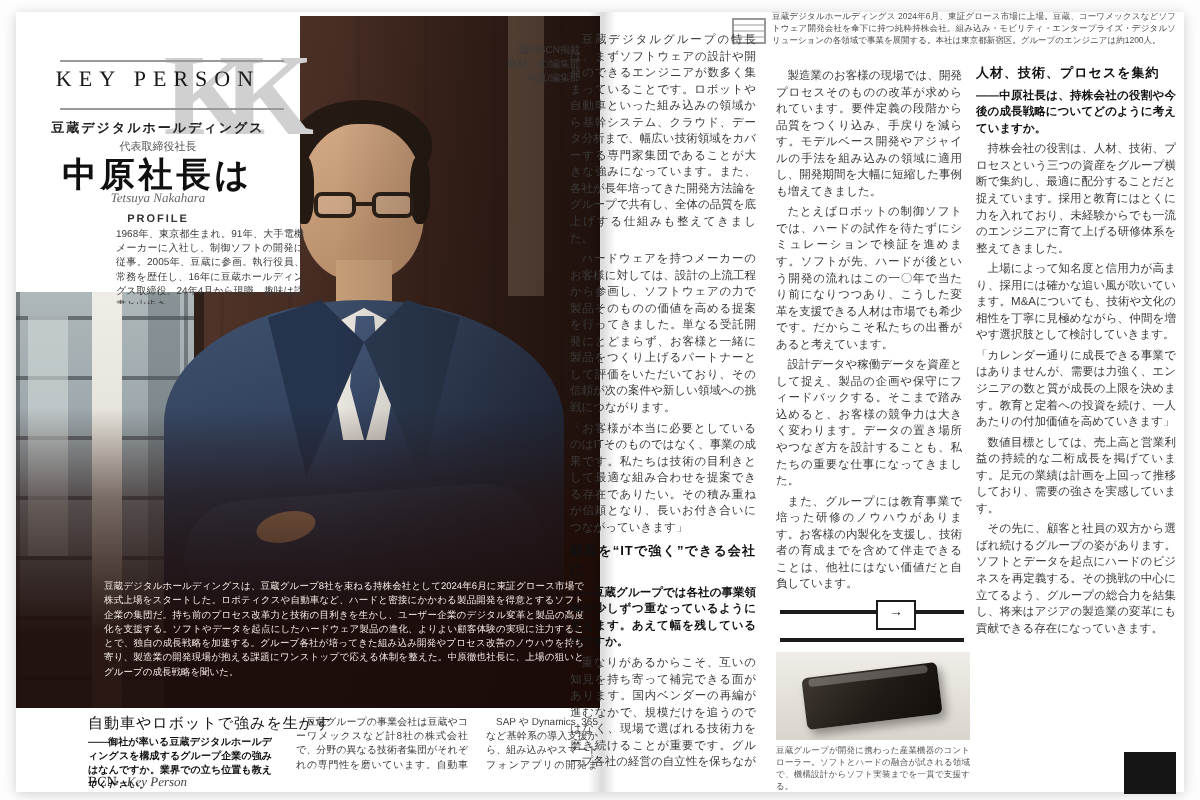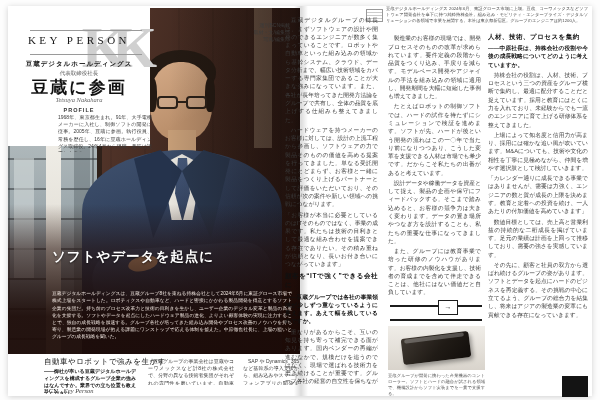--- a/index.html
+++ b/index.html
@@ -165,29 +165,28 @@
     </div>
   </div>
 
   <div class="abs masthead">
     <div class="monogram">KK</div>
     <div class="rule" style="top:22px"></div>
     <div class="kp-title">KEY PERSON</div>
     <div class="rule" style="top:46px"></div>
     <div class="company">豆蔵デジタルホールディングス</div>
     <div class="position">代表取締役社長</div>
-    <div class="name">豆蔵に参画</div>
+    <div class="name">中原社長は</div>
     <div class="roman">Tetsuya Nakahara</div>
     <div class="profile-label">PROFILE</div>
     <div class="profile-box">
       <div class="micro">1968年、東京都生まれ。91年、大手電機メーカーに入社し、制御ソフトの開発に従事。2005年、豆蔵に参画。執行役員、常務を歴任し、16年に豆蔵ホールディングス取締役。24年4月から現職。趣味は読書と山歩き。</div>
     </div>
   </div>
 
-  <div class="abs headline" style="top:248px">ソフトやデータを起点に</div>
   <div class="abs lead">
     <div class="micro">豆蔵デジタルホールディングスは、豆蔵グループ8社を束ねる持株会社として2024年6月に東証グロース市場で株式上場をスタートした。ロボティクスや自動車など、ハードと密接にかかわる製品開発を得意とするソフト企業の集団だ。持ち前のプロセス改革力と技術の目利きを生かし、ユーザー企業のデジタル変革と製品の高度化を支援する。ソフトやデータを起点にしたハードウェア製品の進化、よりよい顧客体験の実現に注力することで、独自の成長戦略を加速する。グループ各社が培ってきた組み込み開発やプロセス改善のノウハウを持ち寄り、製造業の開発現場が抱える課題にワンストップで応える体制を整えた。中原徹也社長に、上場の狙いとグループの成長戦略を聞いた。</div>
   </div>
 
   <div class="abs sec-head">自動車やロボットで強みを生かす</div>
   <div class="abs bcolA">
     <div class="micro">
         <p class="q">――御社が率いる豆蔵デジタルホールディングスを構成するグループ企業の強みはなんですか。業界での立ち位置も教えてください。</p>
       </div>
   </div>

